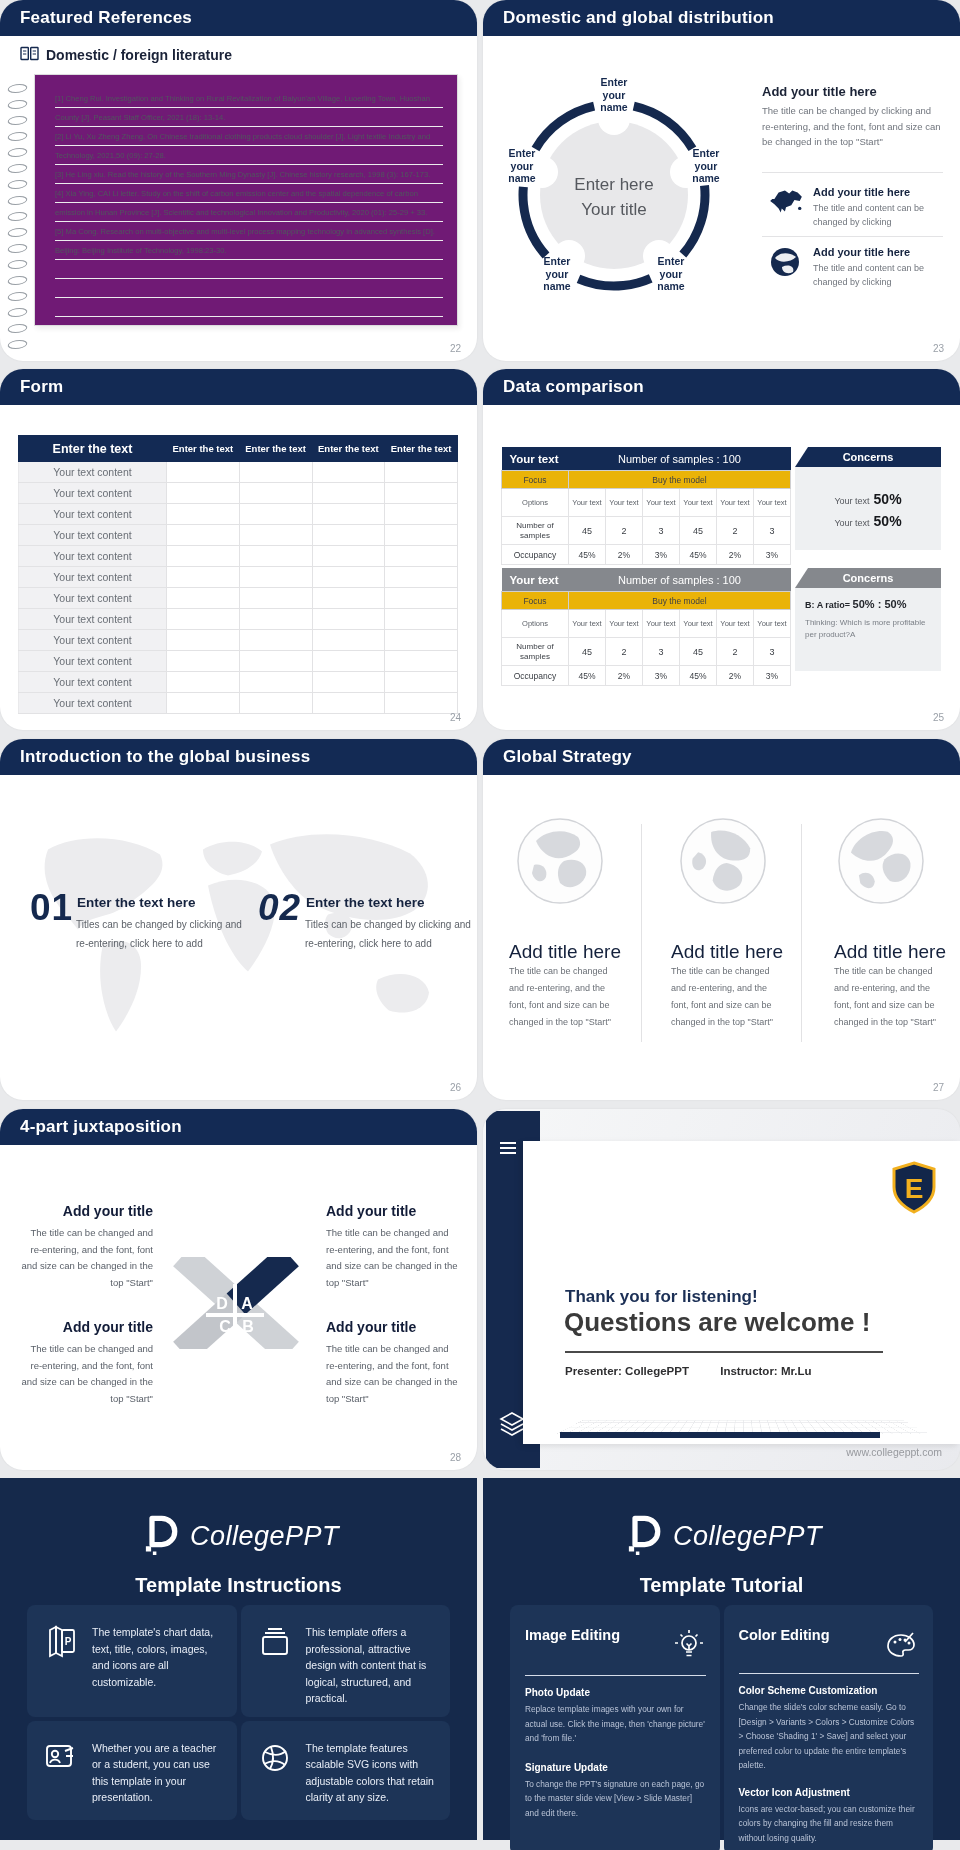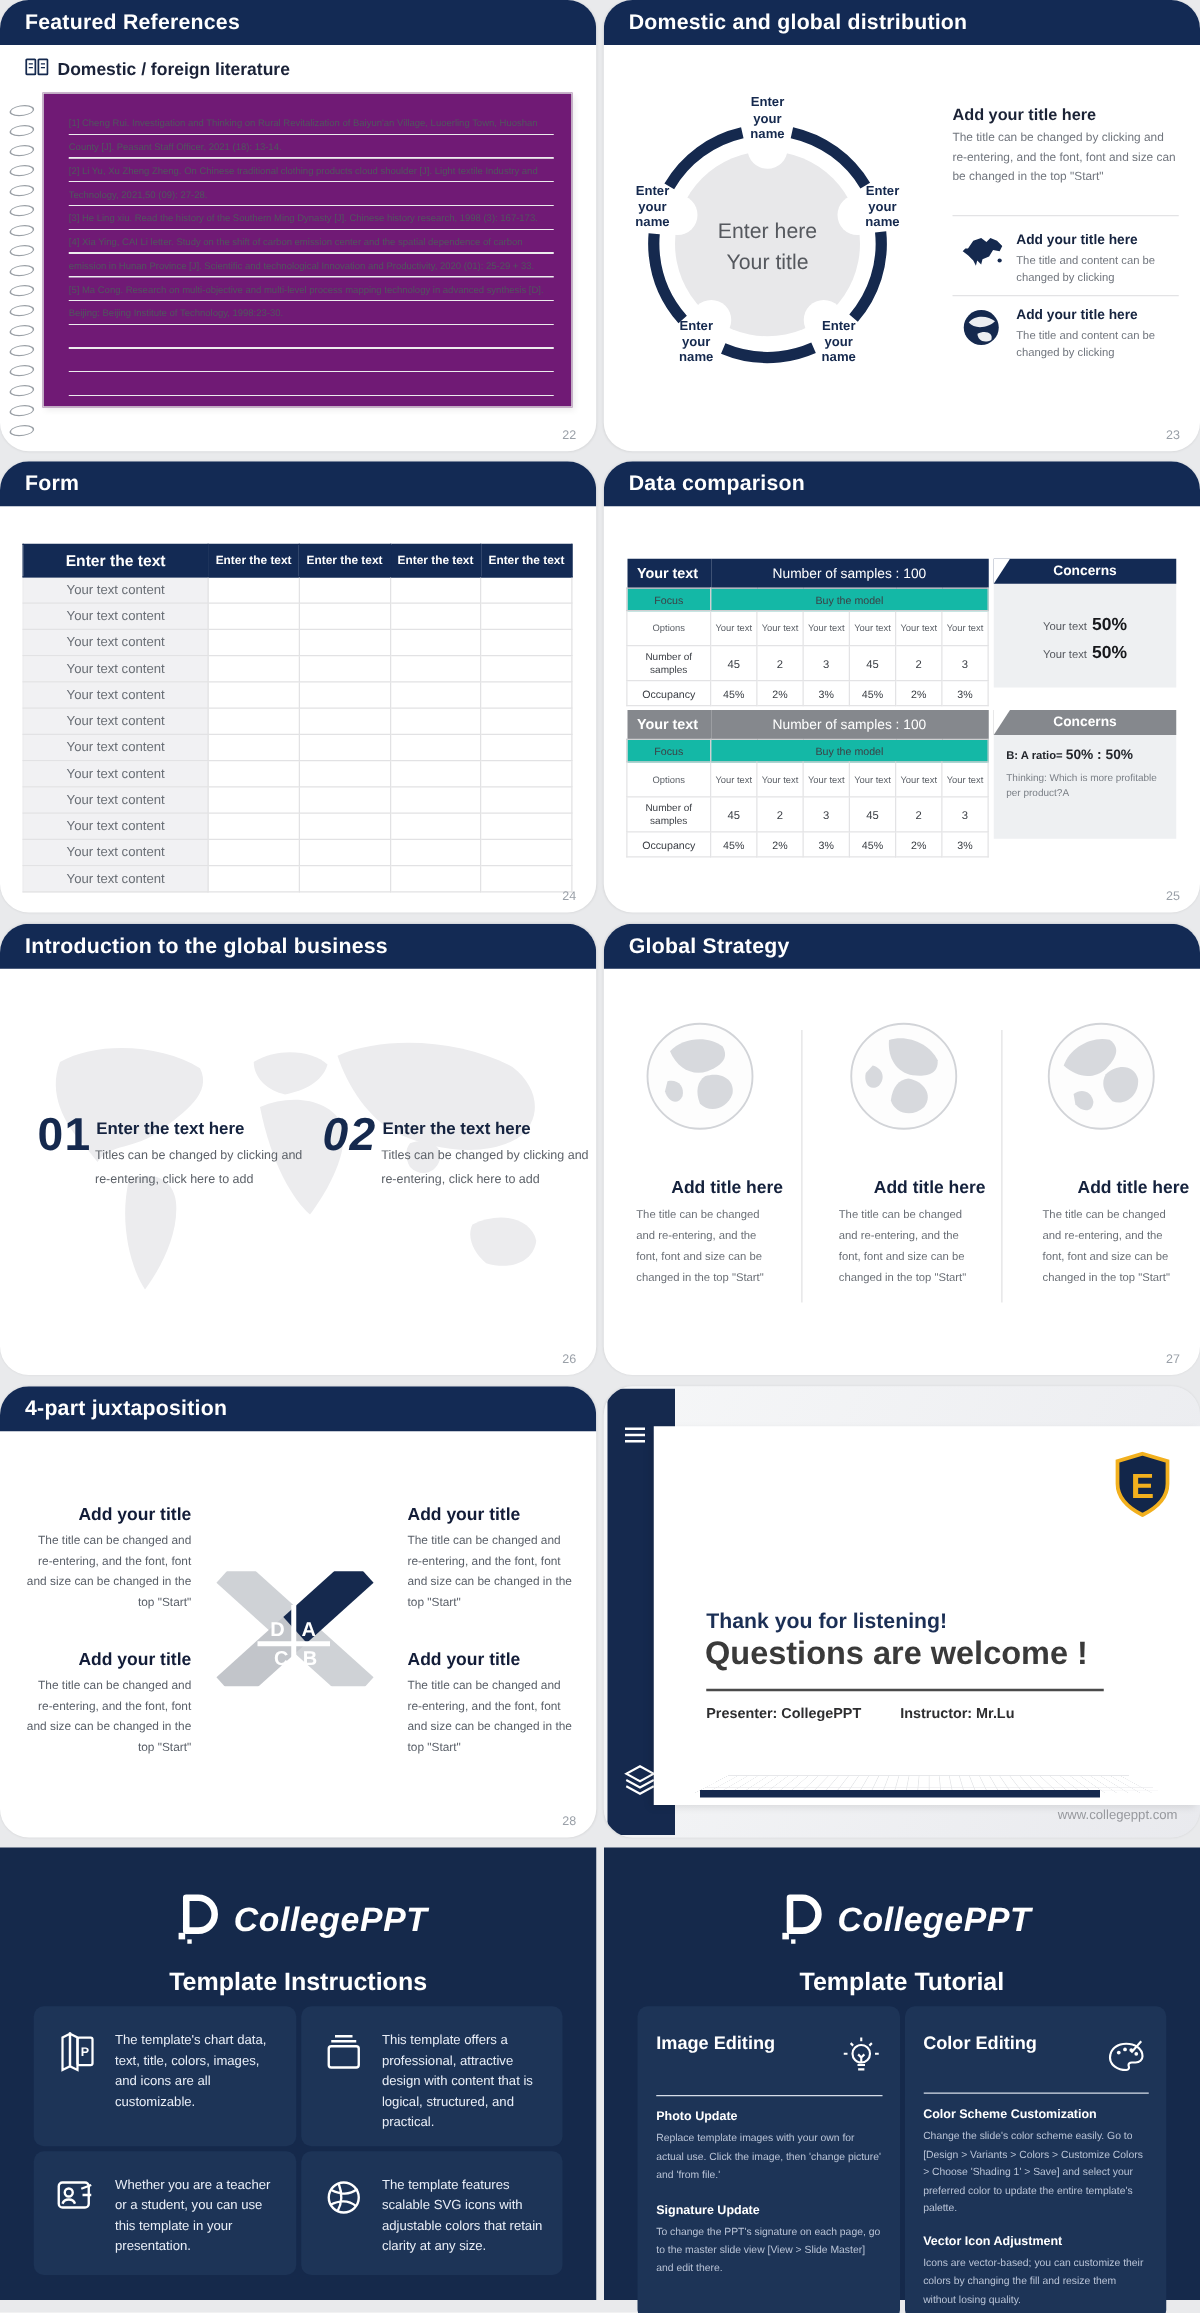--- a/index.html
+++ b/index.html
@@ -43,21 +43,21 @@
   .form-t tr.fhead td.c1{font-size:12.5px;}
   .form-t td.c1{background:#f1f1f3;color:#6a6f76;font-size:10.5px;border-left:1px solid #e9e9eb;}
 
   
   .cmp{position:absolute;border-collapse:collapse;table-layout:fixed;width:290px;left:18px;}
   .cmp td{border:1px solid #e3e3e5;text-align:center;color:#5a5f66;}
   .cmp tr.h td{color:#fff;border:none;font-size:11px;height:21px;}
   .cmp.navy tr.h td{background:#132a54;}
   .cmp.gray tr.h td{background:#85888d;}
   .cmp tr.h td.cl{font-weight:bold;font-size:11.5px;text-align:left;padding-left:8px;}
-  .cmp tr.focus td{background:#14b8a6;color:#3c3f45;font-size:8.5px;height:15px;border-color:#cfcfd1;}
+  .cmp tr.focus td{background:#eab308;color:#3c3f45;font-size:8.5px;height:15px;border-color:#cfcfd1;}
   .cmp tr.opt td{font-size:7.5px;height:25px;line-height:9px;}
   .cmp tr.num td{font-size:9px;height:25px;color:#3a3e44;}
   .cmp tr.num td.cl{font-size:8px;line-height:9.5px;}
   .cmp tr.occ td{font-size:8.5px;height:17px;color:#3a3e44;}
   .cmp td.cl{width:58px;}
   .concern{position:absolute;left:312px;width:146px;height:103px;}
   .concern .chead{position:relative;height:20px;color:#fff;font-weight:bold;font-size:11px;
                   text-align:center;line-height:20px;}
   .concern.navy .chead{background:#132a54;}
   .concern.gray .chead{background:#85888d;}
@@ -70,21 +70,21 @@
   .c-ratio b{font-size:11px;}
   .c-think{margin-top:7px;font-size:8px;color:#7a7f86;line-height:12px;}
 
   
   .biz-num{position:absolute;font-size:37px;font-weight:bold;color:#15294e;letter-spacing:1px;}
   .biz-h{position:absolute;font-size:13.5px;font-weight:bold;color:#15233f;}
   .biz-b{position:absolute;width:170px;font-size:10px;color:#5d6269;line-height:19px;}
 
   
   .gs-col-div{position:absolute;top:85px;width:1px;height:218px;background:#e2e2e4;}
-  .gs-h{position:absolute;font-size:14px;font-weight:bold;color:#14213c;margin-left:28px;}
+  .gs-h{position:absolute;font-size:19px;font-weight:normal;color:#14213c;}
   .gs-b{position:absolute;width:112px;font-size:9px;color:#6a6f76;line-height:17px;}
 
   
   .jx{position:absolute;width:133px;}
   .jx .jx-h{font-size:14px;font-weight:bold;color:#121c38;}
   .jx .jx-b{margin-top:6px;font-size:9.5px;color:#595f68;line-height:16.5px;}
   .jx.right{text-align:right;}
 
   
   .ty{background:linear-gradient(115deg,#f6f7f8,#e9eaee);}
@@ -99,21 +99,21 @@
   .ty-mesh{position:absolute;left:0;bottom:10px;width:437px;height:82px;overflow:hidden;opacity:.32;}
   .ty-mesh i{position:absolute;left:-40px;top:-30px;display:block;width:520px;height:150px;
      background-image:linear-gradient(#aeb2ba 1px,transparent 1px),linear-gradient(90deg,#aeb2ba 1px,transparent 1px);
      background-size:13px 10px;transform:perspective(200px) rotateX(56deg);transform-origin:bottom;}
   .ty-bbar{position:absolute;left:77px;top:323px;width:320px;height:6px;background:#15294e;}
   .ty-site{position:absolute;right:18px;top:337px;font-size:10.5px;color:#97999e;}
 
   
   .panel{position:absolute;width:477px;height:362px;background:#15294b;}
   .brand-row{display:flex;justify-content:center;align-items:center;gap:10px;padding-top:32px;}
-  .brand-text{color:#fff;font-size:27px;font-weight:bold;font-style:italic;letter-spacing:.5px;}
+  .brand-text{color:#fff;font-size:27px;font-weight:normal;font-style:italic;letter-spacing:.5px;}
   .panel-title{text-align:center;color:#fff;font-size:20px;font-weight:bold;margin-top:12px;}
   .icards{position:absolute;left:27px;top:127px;width:423px;height:215px;display:grid;
           grid-template-columns:1fr 1fr;grid-template-rows:1fr 1fr;gap:4px;}
   .icard{background:#1d3457;border-radius:8px;padding:17px 12px 10px 15px;display:flex;gap:12px;}
   .icard p{margin:2px 0 0 0;color:#e9eef7;font-size:10.5px;line-height:16.5px;}
   .tcards{position:absolute;left:27px;top:127px;width:423px;height:222px;display:grid;
           grid-template-columns:1fr 1fr;gap:4px;}
   .tcard{background:#1d3457;border-radius:8px;padding:14px 14px 10px 15px;}
   .tcard-head{display:flex;justify-content:space-between;align-items:flex-start;color:#fff;
               font-size:14.5px;font-weight:bold;padding-top:8px;}

